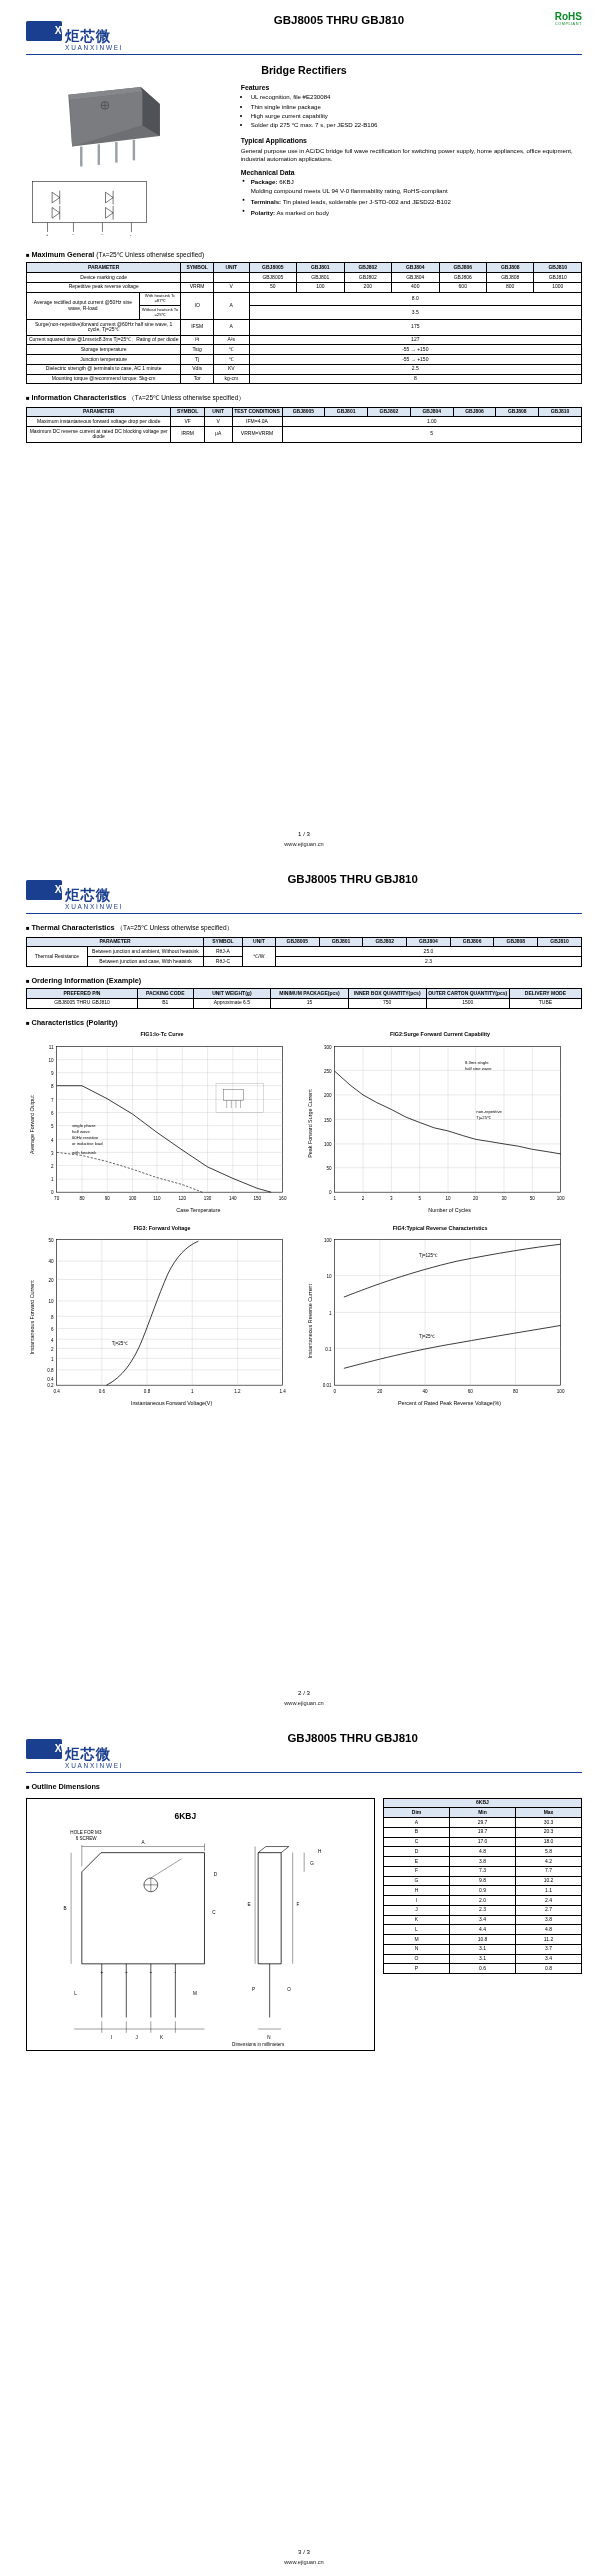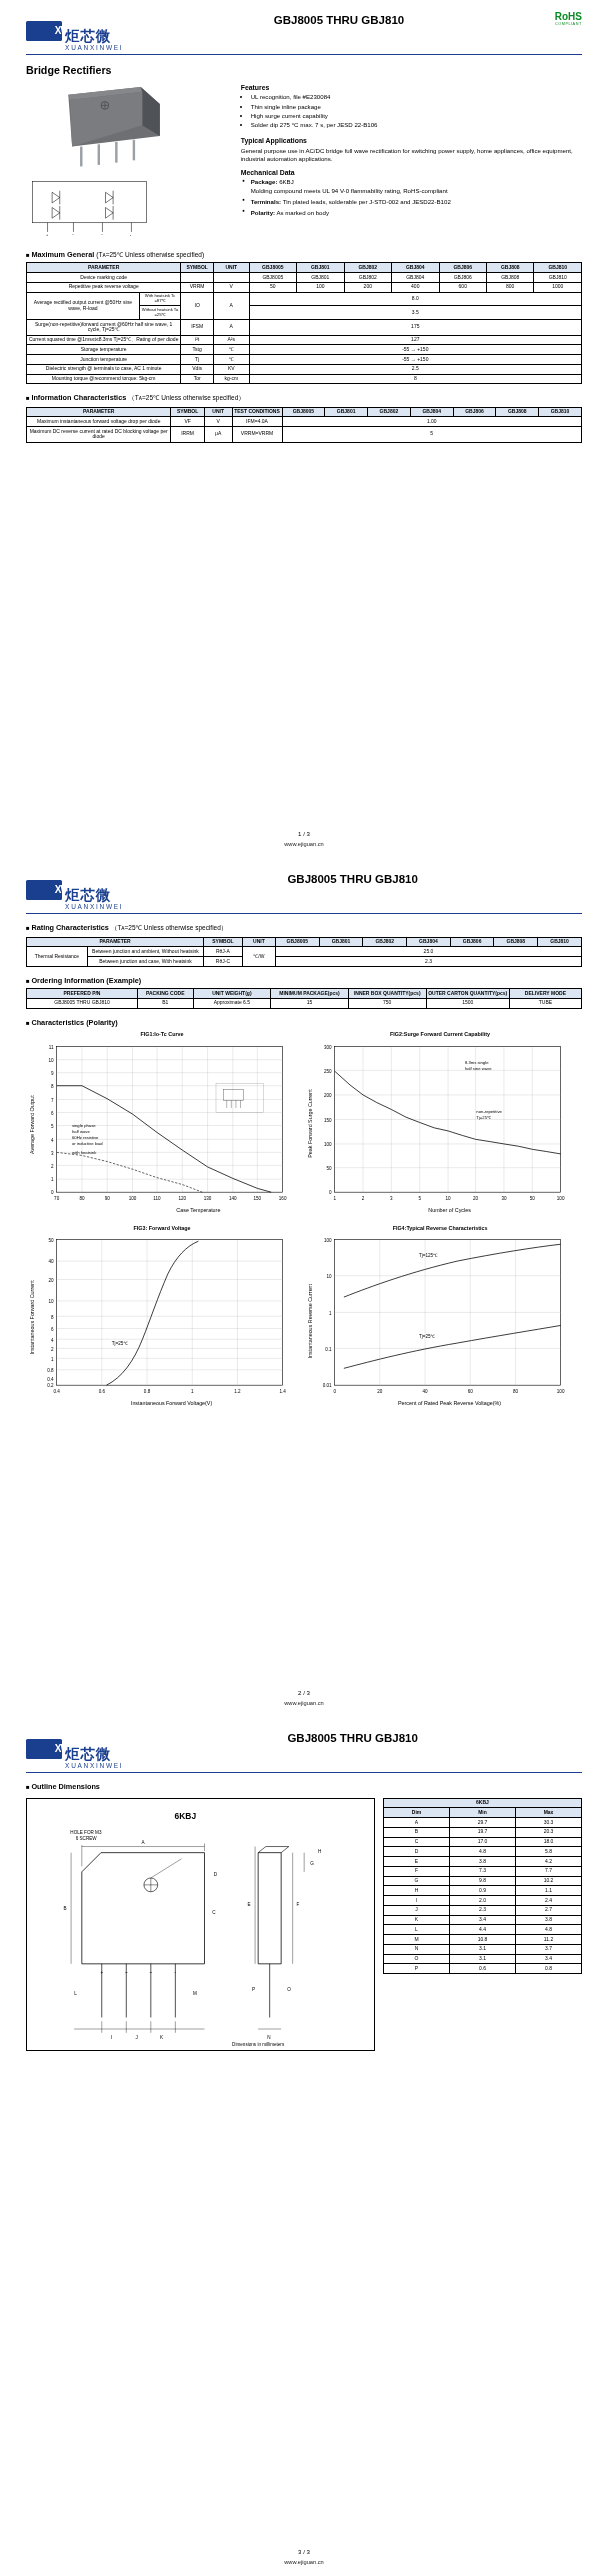--- a/index.html
+++ b/index.html
@@ -59,20 +59,21 @@
   }
   .rohs {
     text-align: center;
     line-height: 1.1;
     padding-top: 0.8px;
   }
   .rohs-main { color: #0a8a25; font-size: 10px; font-weight: bold; }
   .rohs-sub { color: #0a8a25; font-size: 3.8px; letter-spacing: 0.5px; }
 
   .doc-title {
+    text-align: center;
     font-size: 10.7px;
     font-weight: bold;
     margin: 9.2px 0 4.6px 0;
   }
 
   
   .top-block { display: flex; gap: 7.7px; margin-top: 3.1px; }
   .img-col { width: 207px; }
   .feat-col { flex: 1; font-size: 6.1px; padding-top: 3.1px; }
   .feat-h { font-weight: bold; font-size: 6.9px; margin-bottom: 2.3px; }
@@ -399,21 +400,21 @@
       <div class="logo-mark">XW</div>
       <div class="logo-txt">
         <div class="logo-cn">炬芯微</div>
         <div class="logo-en">XUANXINWEI</div>
       </div>
     </div>
     <div class="hdr-title">GBJ8005 THRU GBJ810</div>
   </div>
 
   <div class="sect">
-    <span>Rating Characteristics</span>
+    <span>Thermal Characteristics</span>
     <span class="light">（Tᴀ=25℃ Unless otherwise specified）</span>
   </div>
 
   <table class="t">
     <colgroup>
       <col style="width:11%">
         <col style="width:21%">
         <col style="width:7%">
         <col style="width:6%">
       <col style="width:7.9%">

